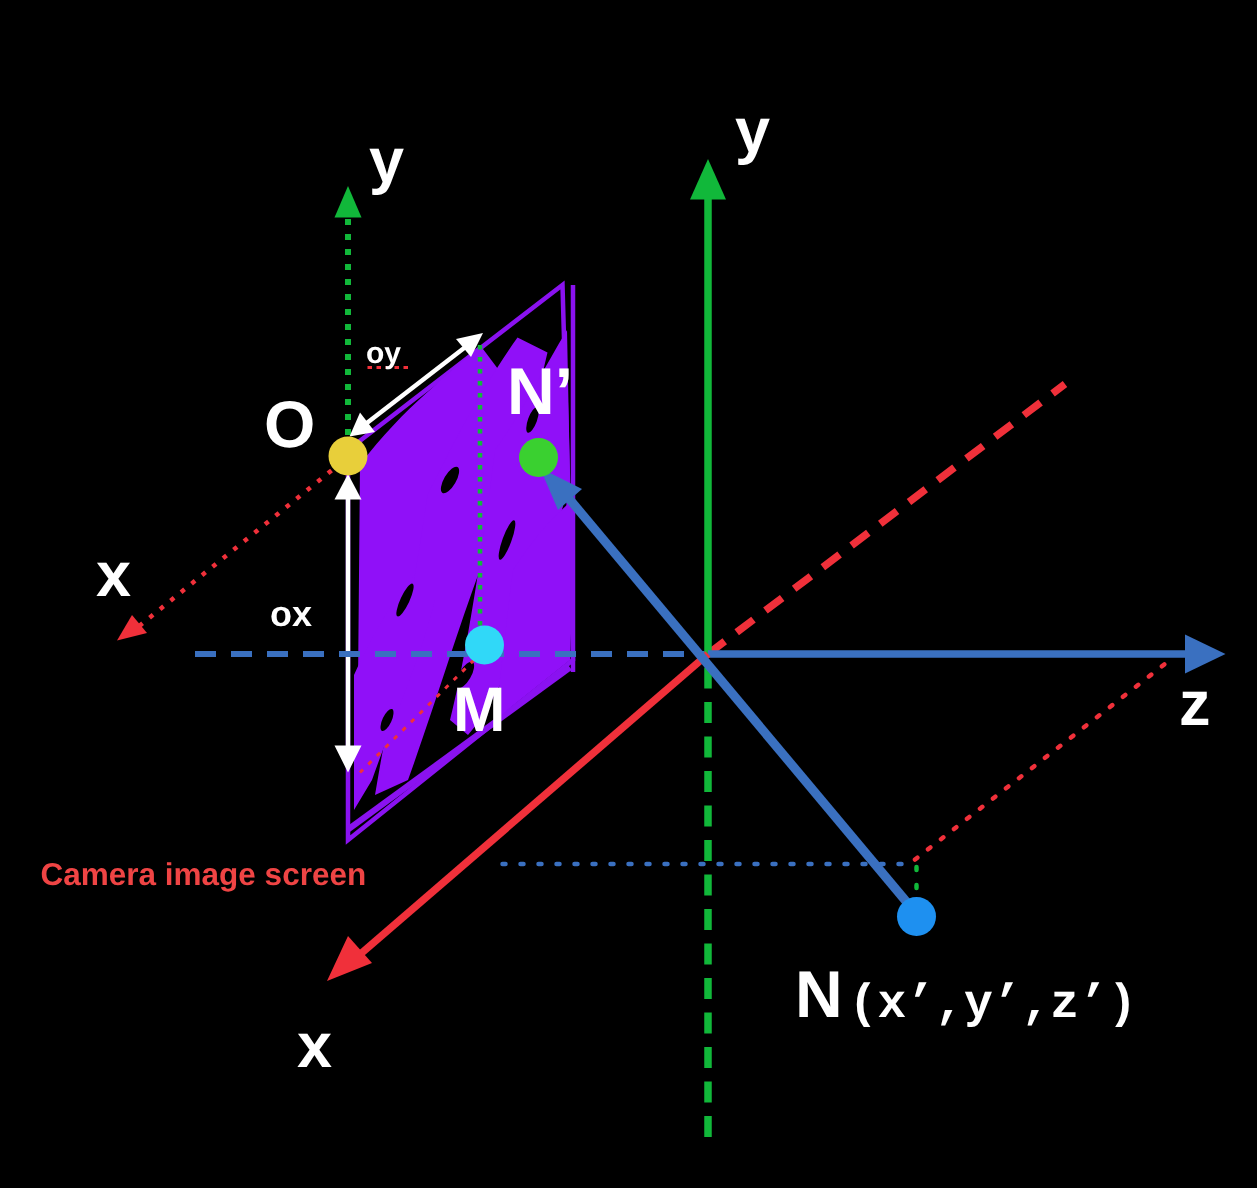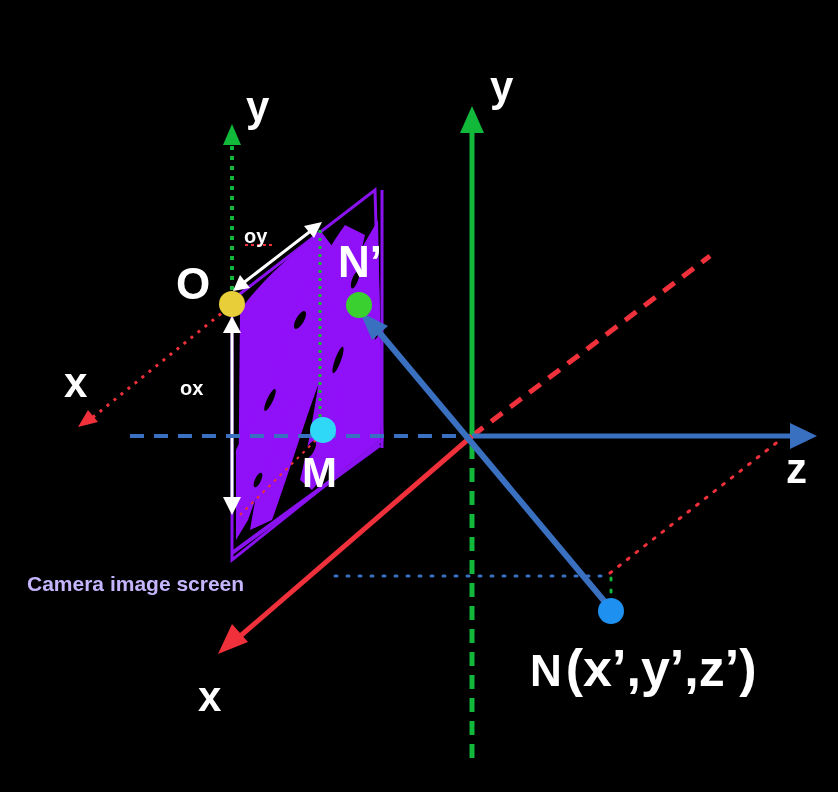--- a/index.html
+++ b/index.html
@@ -1,19 +1,19 @@
 <!DOCTYPE html>
 <html><head>
 <meta charset="utf-8">
 <style>
   html, body { margin:0; padding:0; background:#000; }
   body { width:838px; height:792px; position:relative; overflow:hidden; font-family:"Liberation Sans", sans-serif; }
   svg { position:absolute; left:0; top:0; }
   .lbl { position:absolute; color:#fff; font-weight:bold; font-family:"Liberation Sans", sans-serif; line-height:1; white-space:nowrap; }
-  .caption { position:absolute; color:#c4b5fd; font-weight:bold; font-size:21px; font-family:"Liberation Sans", sans-serif; white-space:nowrap; line-height:1; }
+  .caption { position:absolute; color:#ef4444; font-weight:bold; font-size:21px; font-family:"Liberation Sans", sans-serif; white-space:nowrap; line-height:1; }
 </style>
 </head>
 <body>
 
 <svg width="838" height="792" viewBox="0 0 838 792">
   <defs>
     <marker id="arrGreen" markerWidth="10" markerHeight="10" refX="5" refY="5" orient="auto" markerUnits="userSpaceOnUse" viewBox="0 0 10 10">
       <path d="M0,0 L10,5 L0,10 z" fill="#11b83a"></path>
     </marker>
   </defs>
@@ -100,20 +100,20 @@
   <circle cx="323" cy="430" r="13" fill="#30d8f8"></circle>
   <circle cx="611" cy="611" r="13" fill="#1e90f0"></circle>
 </svg>
 
 <div class="lbl" style="left:246px;top:86px;font-size:42px;">y</div>
 <div class="lbl" style="left:490px;top:66px;font-size:42px;">y</div>
 <div class="lbl" style="left:244px;top:226px;font-size:20px;">oy</div>
 <div class="lbl" style="left:176px;top:262px;font-size:44px;">O</div>
 <div class="lbl" style="left:338px;top:240px;font-size:44px;">N’</div>
 <div class="lbl" style="left:64px;top:362px;font-size:42px;">x</div>
-<div class="lbl" style="left:180px;top:378px;font-size:20px;text-align:center;">ox</div>
+<div class="lbl" style="left:180px;top:398px;font-size:24px;text-align:center;">ox</div>
 <div class="lbl" style="left:302px;top:452px;font-size:42px;">M</div>
 <div class="lbl" style="left:786px;top:448px;font-size:42px;">z</div>
 <div class="caption" style="left:27px;top:573px;">Camera image screen</div>
 <div class="lbl" style="left:530px;top:642px;font-size:44px;">
-  <span>N</span><span style="font-size:52px;margin-left:4px;">(x’,y’,z’)</span>
+  <span>N</span><span style="font-size:32px;margin-left:4px;font-family:Liberation Mono, monospace;">(x’,y’,z’)</span>
 </div>
 <div class="lbl" style="left:198px;top:676px;font-size:42px;">x</div>
 
 </body></html>

